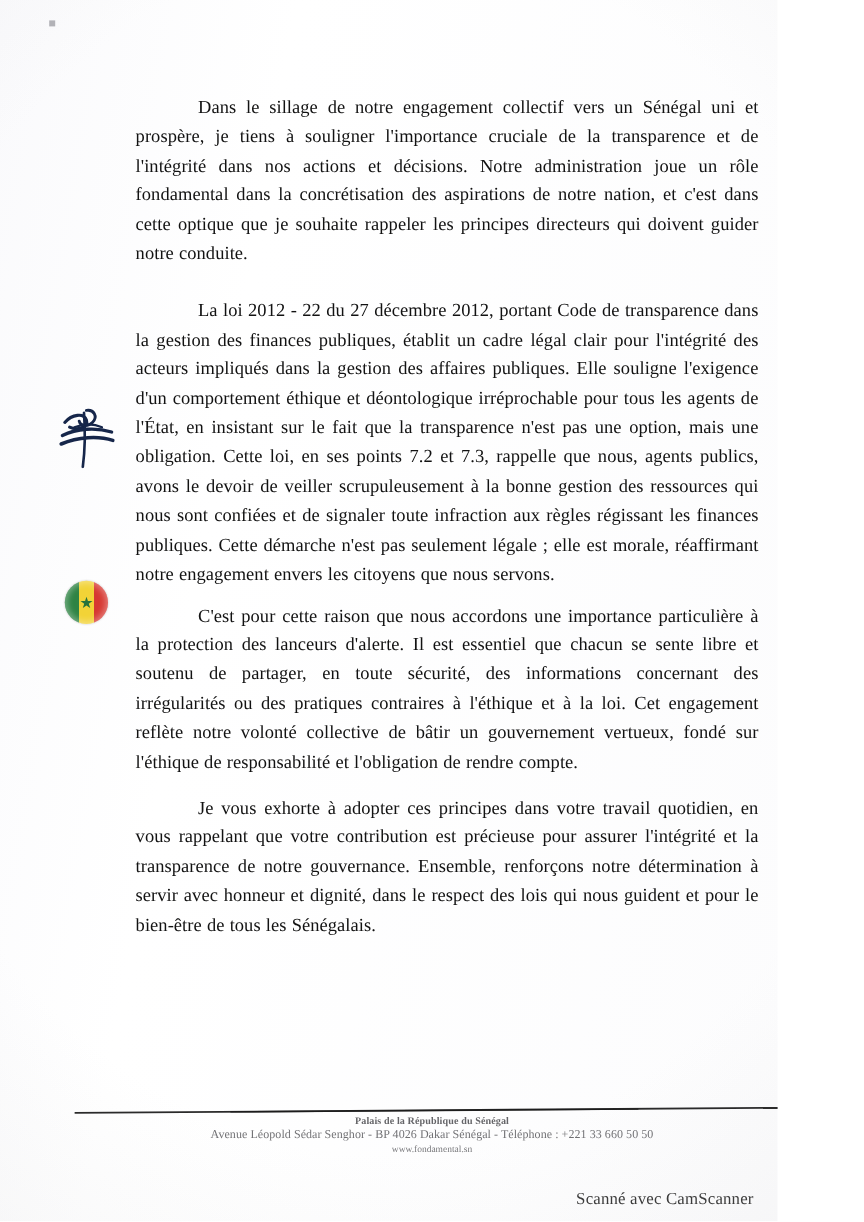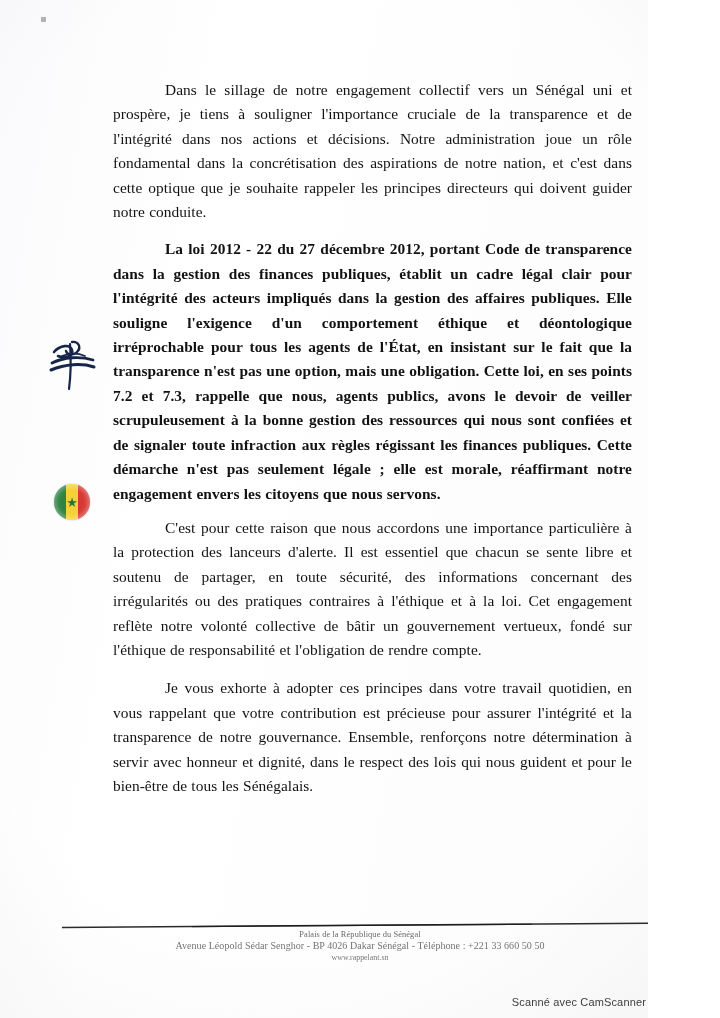--- a/index.html
+++ b/index.html
@@ -41,21 +41,21 @@
     text-justify: inter-word;
     text-indent: 52px;
     font-size: 15.4px;
     line-height: 24.4px;
     color: #121212;
     letter-spacing: 0.05px;
     word-spacing: 0.4px;
   }
   .para:last-child { margin-bottom: 0; }
 
-  .para.p2 { margin-top: 13px; font-weight: bold; }
+  .para.p2 { margin-top: 23px; }
   .para.p3 { }
   .para.p4 { margin-top: 14px; }
 
   
   #ink-initials {
     position: absolute;
     left: 44px;
     top: 332px;
     width: 62px;
     height: 66px;
@@ -136,42 +136,42 @@
   }
   .footer-line {
     font-family: "Liberation Serif", "DejaVu Serif", serif;
     display: block;
     opacity: 0.78;
     filter: blur(0.18px);
   }
   .footer-line.l1 {
     font-size: 8.4px;
     line-height: 11px;
-    font-weight: 400;
+    font-weight: 700;
     letter-spacing: 0.1px;
   }
   .footer-line.l2 {
     font-size: 10px;
     line-height: 12px;
     letter-spacing: 0.05px;
     opacity: 0.72;
   }
   .footer-line.l3 {
     font-size: 7.9px;
     line-height: 12px;
     opacity: 0.7;
   }
 
   
   #camscanner-watermark {
     position: absolute;
-    right: 2px;
+    right: 20px;
     bottom: 10px;
-    font-family: Liberation Sans, sans-serif;
-    font-size: 11px;
+    font-family: Liberation Serif, serif;
+    font-size: 14px;
     color: #3c3c3c;
     letter-spacing: 0.15px;
   }
 </style>
 </head>
 <body>
 
 <div id="page">
 
   <div id="scan-tint"></div>
@@ -225,18 +225,18 @@
   <div id="footer-rule">
     <svg width="610" height="7" viewBox="0 0 610 7" preserveAspectRatio="none" xmlns="http://www.w3.org/2000/svg">
       <path d="M0 5.4 L610 1.0" stroke="#2b2b2b" stroke-width="1.5" fill="none"></path>
       <path d="M130 4.6 L470 2.2" stroke="#1a1a1a" stroke-width="1.1" fill="none" opacity="0.85"></path>
     </svg>
   </div>
 
   <div id="footer-block">
     <span class="footer-line l1">Palais de la République du Sénégal</span>
     <span class="footer-line l2">Avenue Léopold Sédar Senghor - BP 4026 Dakar Sénégal - Téléphone : +221 33 660 50 50</span>
-    <span class="footer-line l3">www.rappelant.sn</span>
+    <span class="footer-line l3">www.fondamental.sn</span>
   </div>
 
   <div id="camscanner-watermark">Scanné avec CamScanner</div>
 
 </div>
 
 </body></html>

